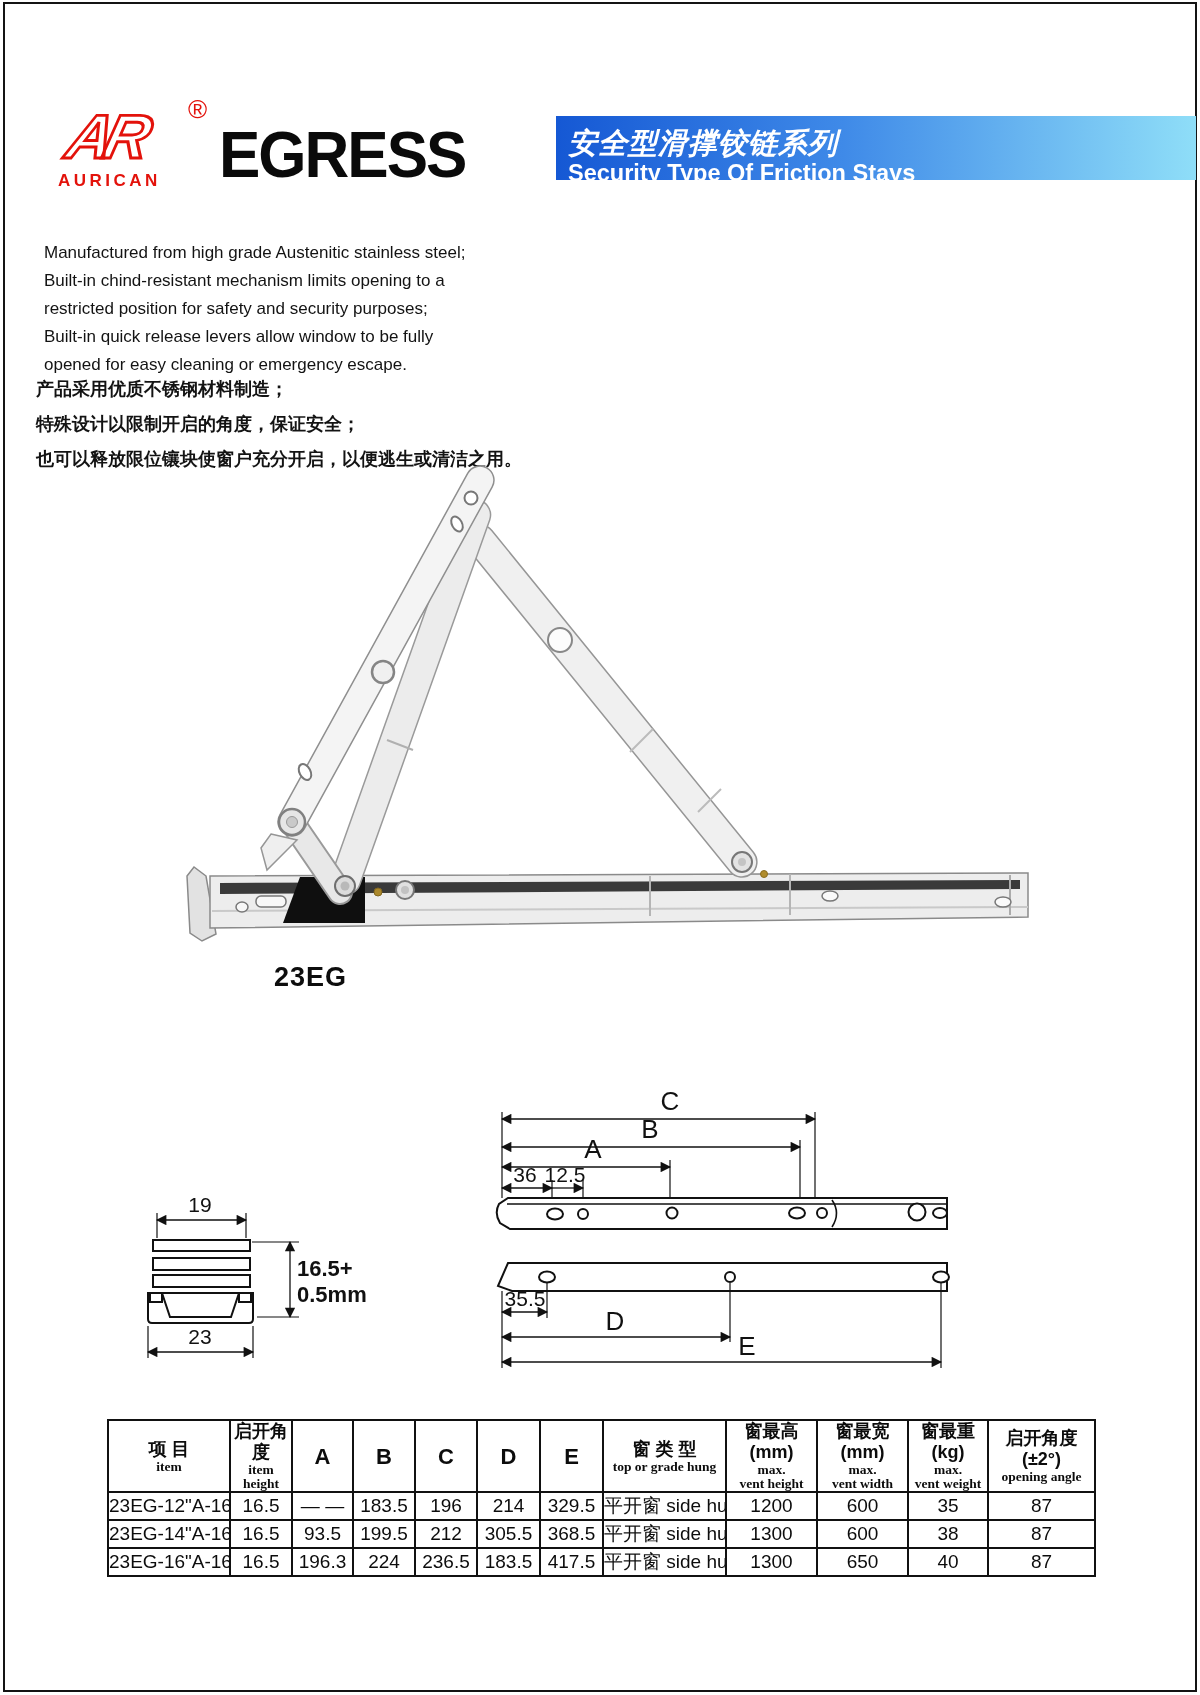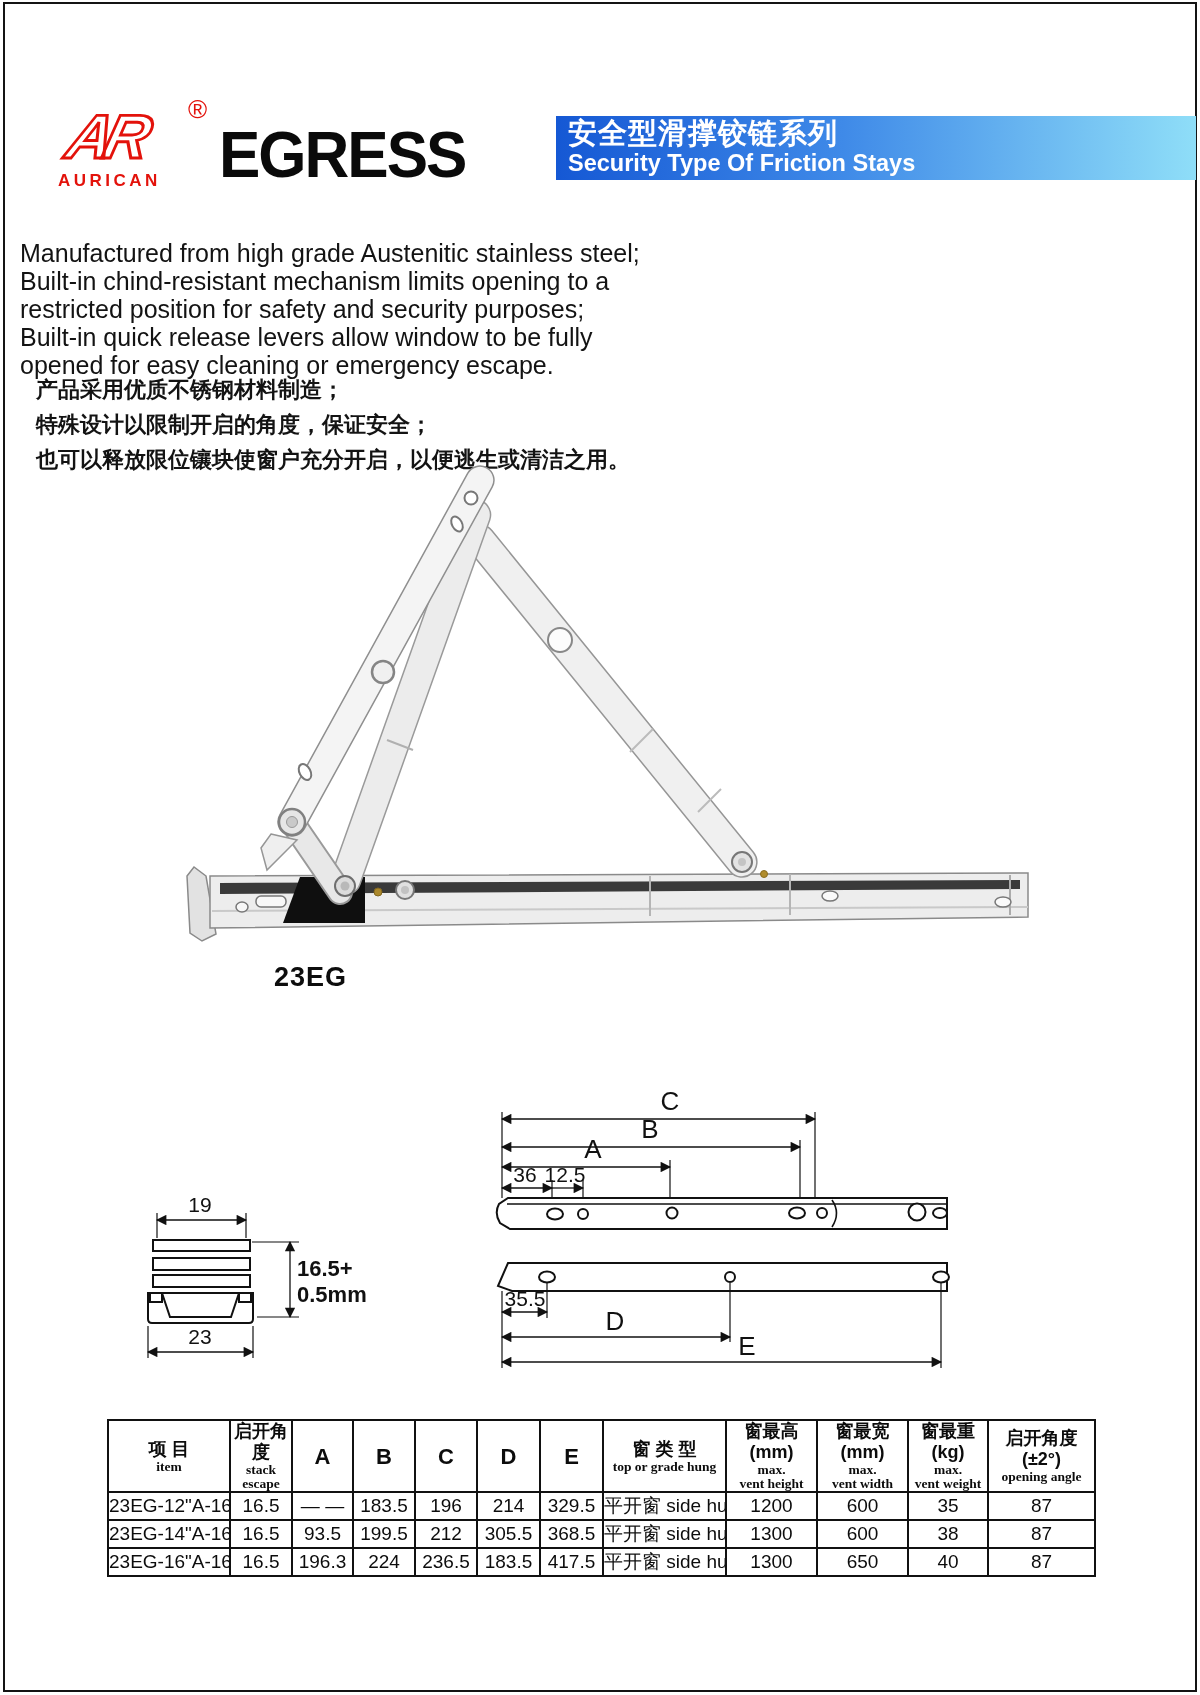--- a/index.html
+++ b/index.html
@@ -3,26 +3,26 @@
 <meta charset="utf-8">
 <style>
   html,body{margin:0;padding:0;background:#9a9a9a;font-family:"Liberation Sans",sans-serif;}
   .page{position:relative;width:1200px;height:1695px;background:#ffffff;margin:0 auto;overflow:hidden;}
   .frame{position:absolute;left:3px;top:2px;right:3px;bottom:3px;border:2px solid #141414;pointer-events:none;}
 
   
   .logo{position:absolute;left:50px;top:92px;}
   .egress{position:absolute;left:219px;top:118px;font-size:62px;font-weight:800;letter-spacing:-2px;color:#0a0a0a;transform:scaleY(1.04);transform-origin:left top;white-space:nowrap;}
   .banner{position:absolute;left:556px;top:116px;width:640px;height:64px;background:linear-gradient(90deg,#1558d4 0%,#3f8ae8 45%,#8fdef8 100%);color:#fff;padding-left:12px;box-sizing:border-box;}
-  .banner .zh{font-size:29px;font-weight:700;line-height:33px;margin-top:1px;letter-spacing:1px;white-space:nowrap;}
+  .banner .zh{font-size:29px;font-weight:700;line-height:33px;margin-top:11px;letter-spacing:1px;white-space:nowrap;font-style:italic;}
   .banner .en{font-size:24px;font-weight:700;line-height:26px;letter-spacing:0;transform:scaleX(.98);transform-origin:left;white-space:nowrap;}
 
   
-  .desc-en{position:absolute;left:20px;top:239px;font-size:25px;line-height:28px;color:#131313;white-space:pre-line;}
-  .desc-zh{position:absolute;left:36px;top:372px;font-size:22px;line-height:35px;font-weight:600;color:#131313;white-space:pre-line;}
+  .desc-en{position:absolute;left:44px;top:239px;font-size:17px;line-height:28px;color:#131313;white-space:pre-line;}
+  .desc-zh{position:absolute;left:36px;top:372px;font-size:18px;line-height:35px;font-weight:600;color:#131313;white-space:pre-line;}
 
   .model{position:absolute;left:274px;top:962px;font-size:27px;font-weight:700;color:#0d0d0d;letter-spacing:1px;}
 
   .photo{position:absolute;left:150px;top:440px;}
   .diagrams{position:absolute;left:95px;top:1030px;}
 
   
   table.spec{position:absolute;left:107px;top:1419px;width:988px;border-collapse:collapse;table-layout:fixed;background:#fff;}
   table.spec th,table.spec td{border:2px solid #111;text-align:center;vertical-align:middle;padding:0;color:#0c0c0c;overflow:hidden;}
   table.spec th{height:56px;}
@@ -215,21 +215,21 @@
         <col style="width:107px">
     </colgroup>
     <thead>
       <tr>
         <th>
             <div class="th-zh">项  目</div>
             <div class="th-en">item</div>
           </th>
         <th>
             <div class="th-zh">启开角度</div>
-            <div class="th-en">stack escape</div>
+            <div class="th-en">item height</div>
           </th>
         <th class="letter">
             <div class="th-zh">A</div>
           </th>
         <th class="letter">
             <div class="th-zh">B</div>
           </th>
         <th class="letter">
             <div class="th-zh">C</div>
           </th>

